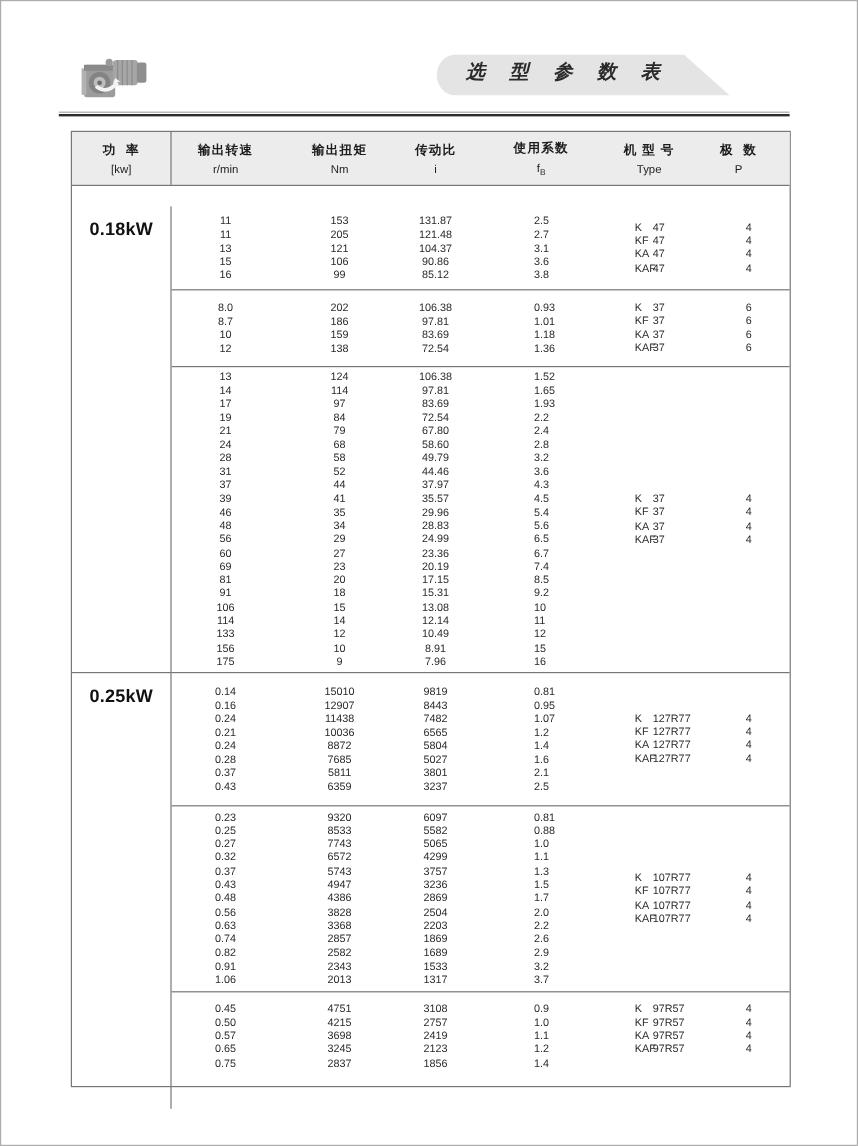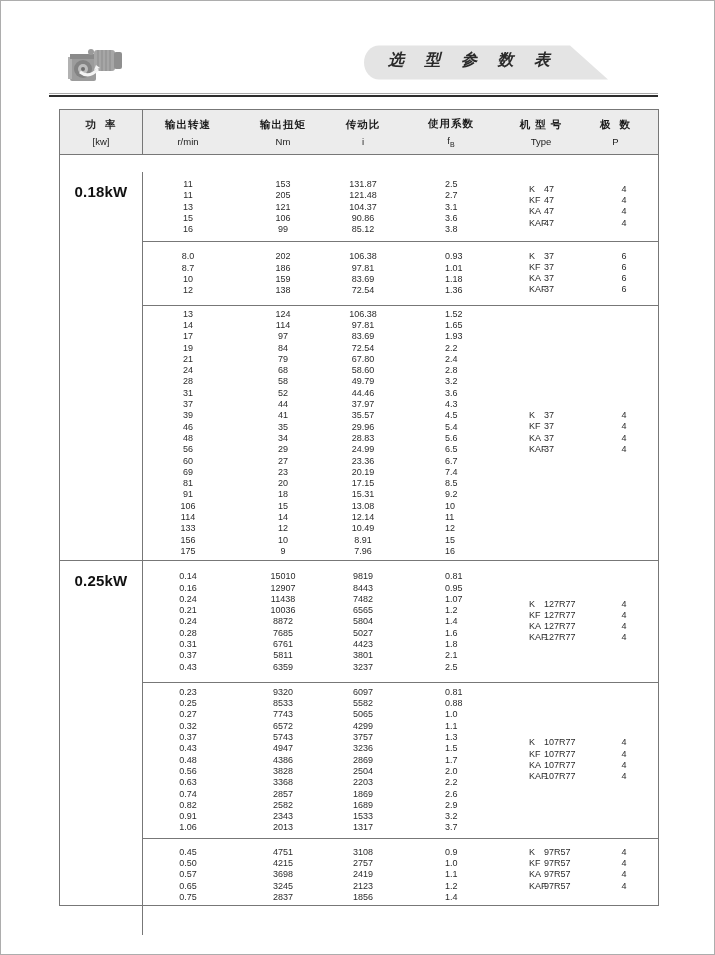--- a/index.html
+++ b/index.html
@@ -453,26 +453,20 @@
                   <span class="cell c2">5804</span>
                   <span class="cell c3">1.4</span>
                 </div>
                 <div class="row">
                   <span class="cell c0">0.28</span>
                   <span class="cell c1">7685</span>
                   <span class="cell c2">5027</span>
                   <span class="cell c3">1.6</span>
                 </div>
                 <div class="row">
-                  <span class="cell c0">0.31</span>
-                  <span class="cell c1">6761</span>
-                  <span class="cell c2">4423</span>
-                  <span class="cell c3">1.8</span>
-                </div>
-                <div class="row">
                   <span class="cell c0">0.37</span>
                   <span class="cell c1">5811</span>
                   <span class="cell c2">3801</span>
                   <span class="cell c3">2.1</span>
                 </div>
                 <div class="row">
                   <span class="cell c0">0.43</span>
                   <span class="cell c1">6359</span>
                   <span class="cell c2">3237</span>
                   <span class="cell c3">2.5</span>

